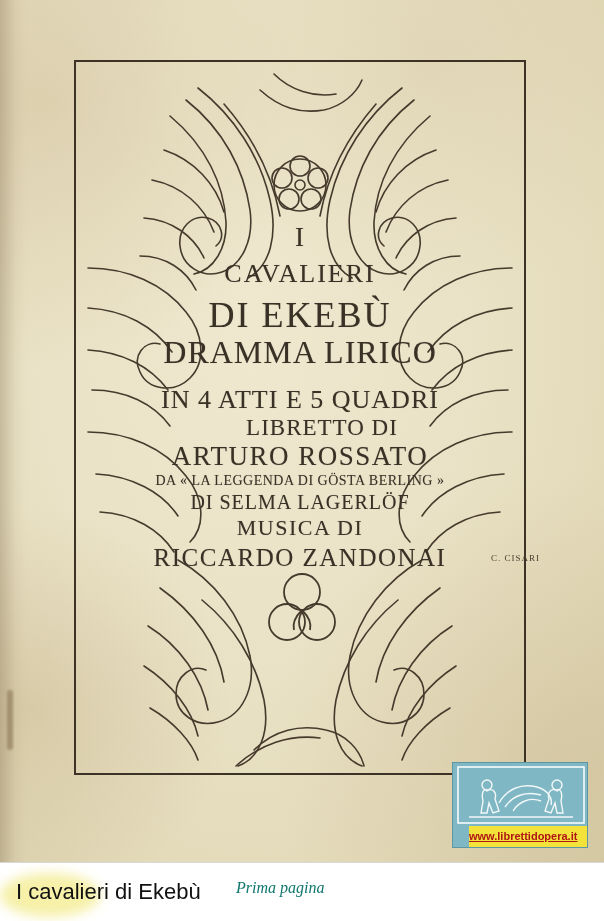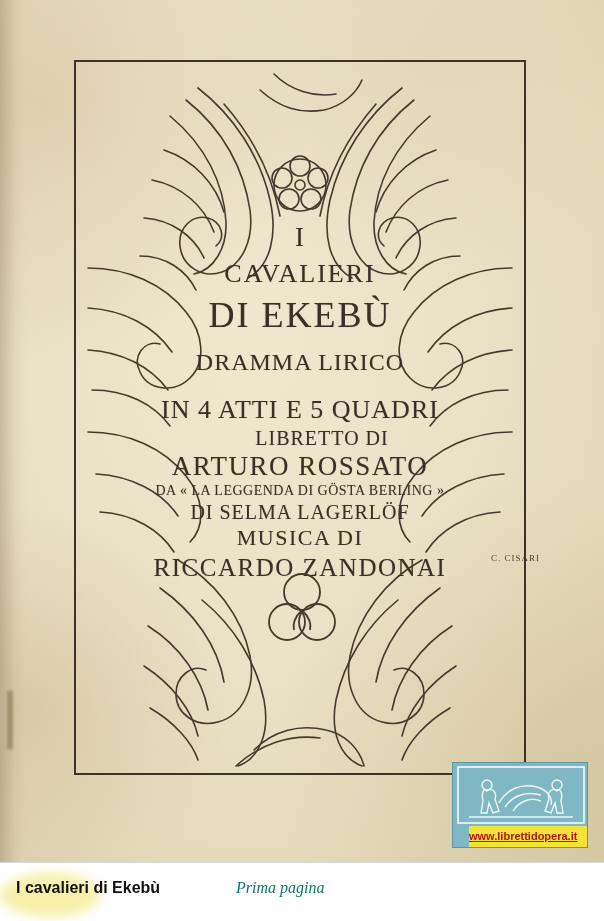--- a/index.html
+++ b/index.html
@@ -105,33 +105,33 @@
     font-size: 26px;
     letter-spacing: 2px;
     line-height: 42px;
   }
   .l-ekebu {
     font-size: 36px;
     letter-spacing: 2px;
     line-height: 40px;
   }
   .l-dramma {
-    font-size: 24px;
+    font-size: 32px;
     letter-spacing: 1px;
     line-height: 31px;
-    margin-top: 12px;
+    margin-top: 2px;
   }
   .l-atti {
     font-size: 26px;
     letter-spacing: 1px;
     line-height: 31px;
     margin-top: 16px;
   }
   .l-libretto {
-    font-size: 20px;
+    font-size: 23px;
     letter-spacing: 1px;
     line-height: 26px;
     padding-left: 44px;
   }
   .l-autore {
     font-size: 27px;
     letter-spacing: 1.5px;
     line-height: 31px;
   }
   .l-da {
@@ -228,22 +228,22 @@
     height: 44px;
     background: #f6f0a8;
     border-radius: 50%;
     filter: blur(6px);
   }
   .cap-title {
     position: absolute;
     left: 16px;
     top: 16px;
     font-family: "Liberation Sans", sans-serif;
-    font-size: 16px;
-    font-weight: bold;
+    font-size: 22px;
+    font-weight: normal;
     color: #111111;
   }
   .cap-sub {
     position: absolute;
     left: 236px;
     top: 16px;
     font-family: "Liberation Serif", serif;
     font-style: italic;
     font-size: 16px;
     color: #0f766e;

